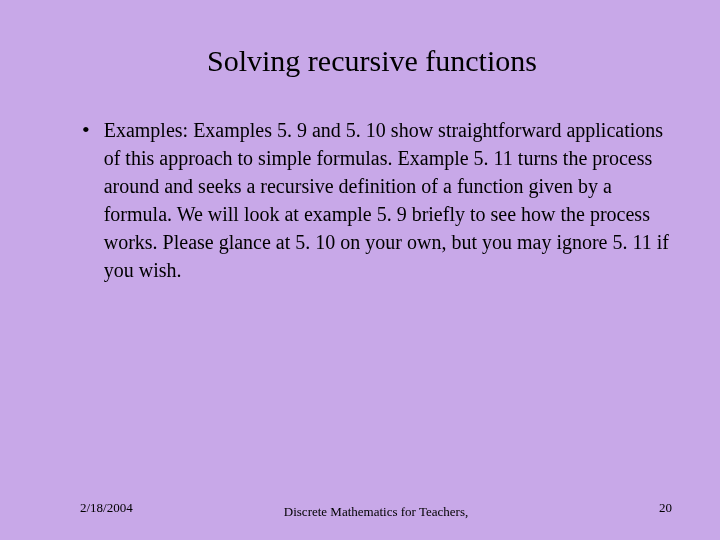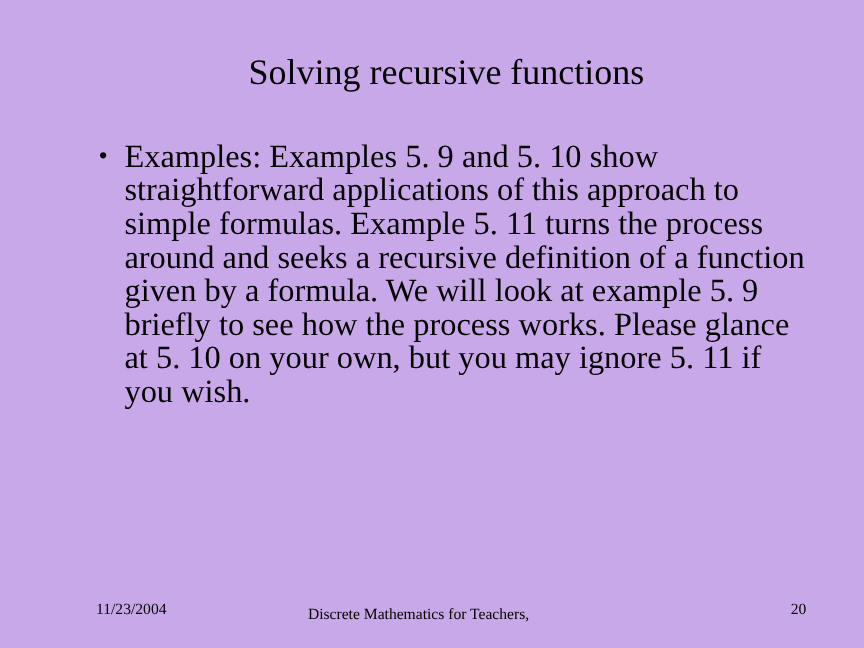--- a/index.html
+++ b/index.html
@@ -35,41 +35,41 @@
       display: flex;
       align-items: flex-start;
     }
     .bullet {
       font-size: 22px;
       line-height: 28px;
       margin-right: 10px;
       flex-shrink: 0;
     }
     .body-text {
-      font-size: 27px;
+      font-size: 20px;
       line-height: 28px;
       max-width: 600px;
     }
     .footer {
       position: absolute;
       bottom: 20px;
       left: 0;
       width: 100%;
       padding: 0 60px;
       display: flex;
       justify-content: space-between;
       align-items: flex-start;
       font-size: 13px;
     }
     .footer-left {
       text-align: left;
       flex: 1;
     }
     .footer-center {
-      text-align: left;
+      text-align: center;
       flex: 1.5;
     }
     .footer-right {
       text-align: right;
       flex: 1;
     }
   </style>
 </head>
 <body>
 
@@ -77,19 +77,19 @@
   <h1 class="title">Solving recursive functions</h1>
 
   <div class="content">
     <div class="bullet-row">
       <span class="bullet">•</span>
       <p class="body-text">Examples: Examples 5. 9 and 5. 10 show straightforward applications of this approach to simple formulas. Example 5. 11 turns the process around and seeks a recursive definition of a function given by a formula. We will look at example 5. 9 briefly to see how the process works. Please glance at 5. 10 on your own, but you may ignore 5. 11 if you wish.</p>
     </div>
   </div>
 
   <div class="footer">
-    <div class="footer-left">11/23/2004</div>
+    <div class="footer-left">2/18/2004</div>
     <div class="footer-center">
       <div>Discrete Mathematics for Teachers,</div>
     </div>
     <div class="footer-right">20</div>
   </div>
 </div>
 
 </body></html>

